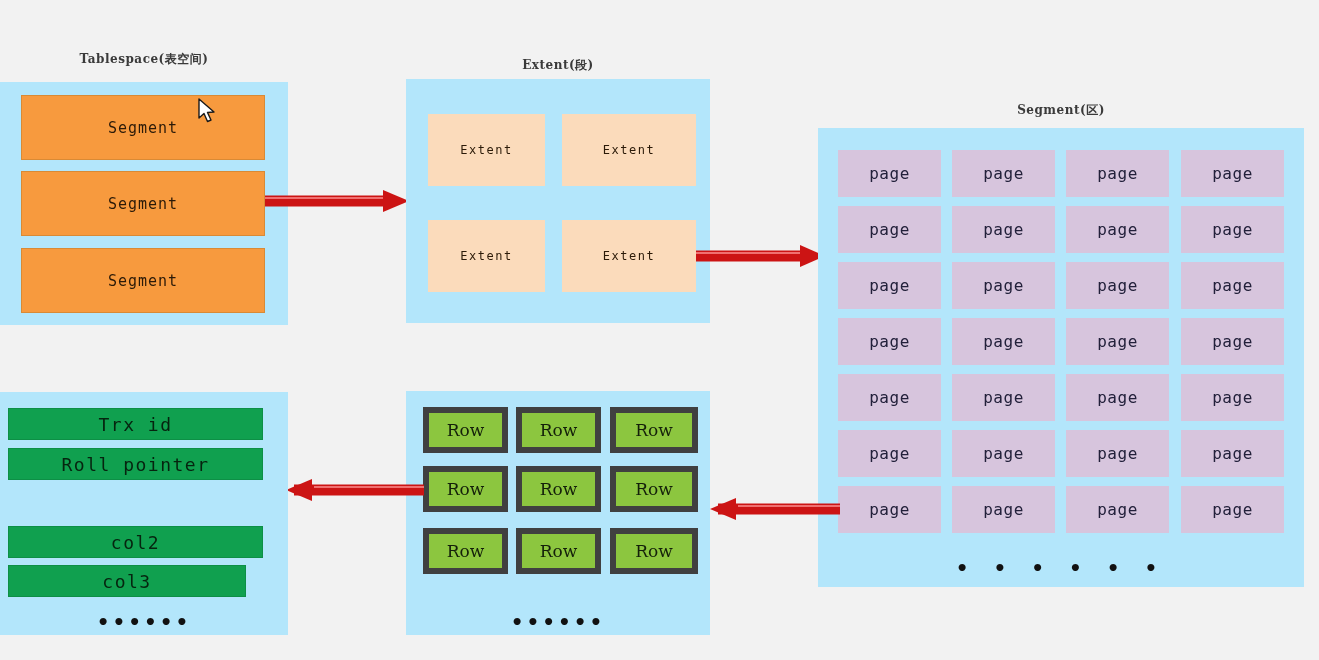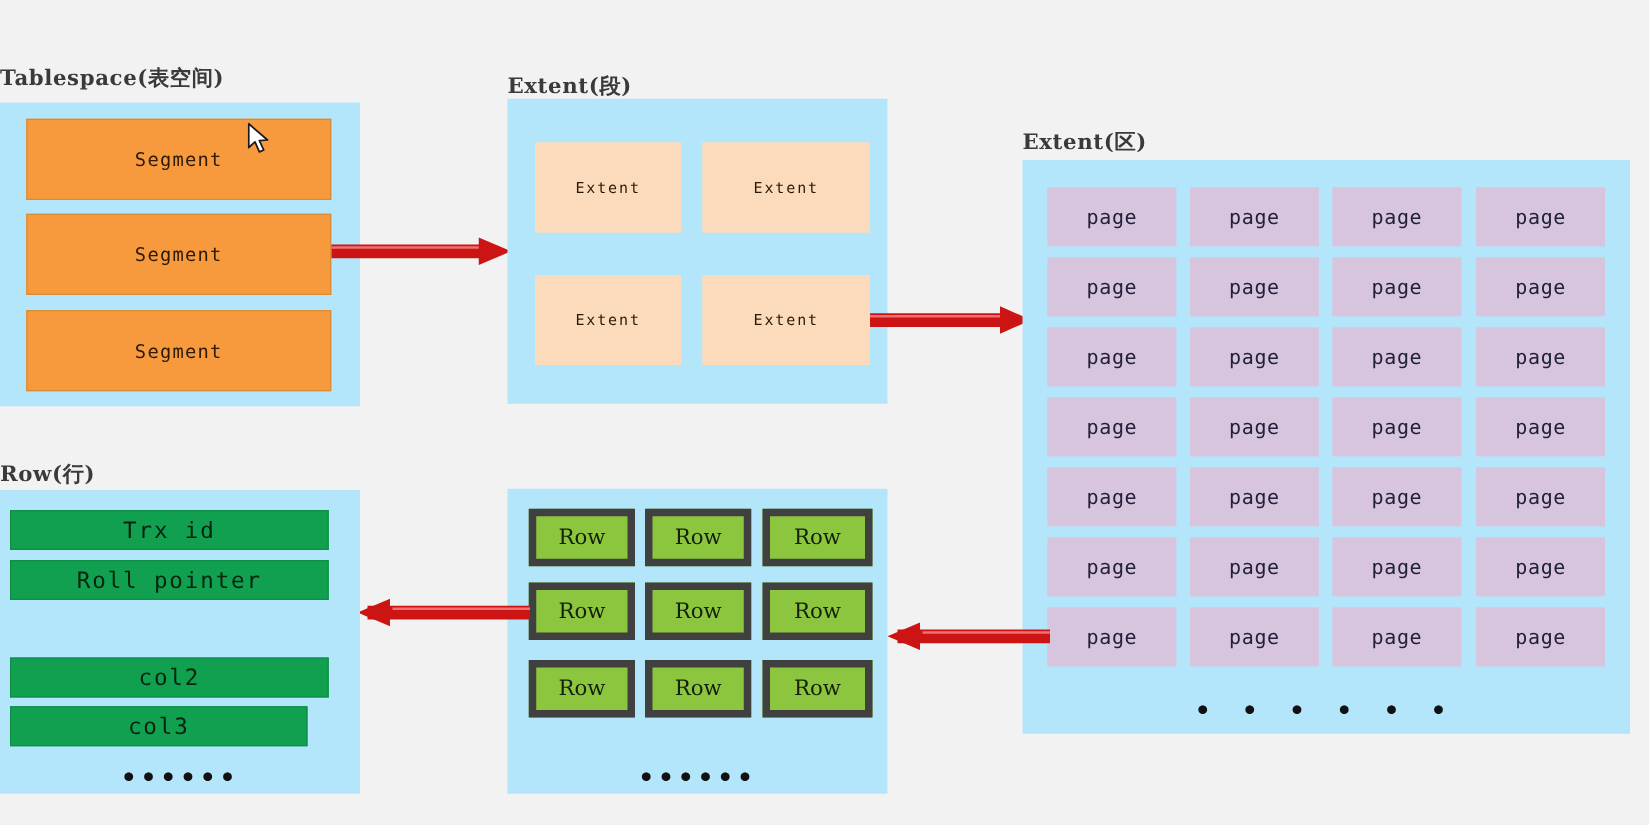--- a/index.html
+++ b/index.html
@@ -21,24 +21,25 @@
     width: 1319px;
     height: 660px;
     background: #f2f2f2;
   }
 
   
   .sec-title {
     position: absolute;
     font-family: "DejaVu Serif", serif;
     font-weight: 700;
-    font-size: 17px;
+    font-size: 12px;
     color: #3a3a3a;
     letter-spacing: 0.5px;
     white-space: nowrap;
+    text-align: center;
   }
 
   
   .panel {
     position: absolute;
     background: #b3e6fb;
     box-sizing: border-box;
   }
 
   
@@ -145,21 +146,21 @@
   <div class="cell cell-extent" style="left:562px; top:114px; width:134px; height:72px;">Extent</div>
   <div class="cell cell-extent" style="left:428px; top:220px; width:117px; height:72px;">Extent</div>
   <div class="cell cell-extent" style="left:562px; top:220px; width:134px; height:72px;">Extent</div>
 
   <svg class="arrow" style="left:696px; top:243px;" width="132" height="26" viewBox="0 0 132 26">
     <line x1="0" y1="13" x2="108" y2="13" stroke="#cc1414" stroke-width="11"></line>
     <line x1="0" y1="10" x2="108" y2="10" stroke="#f07070" stroke-width="2"></line>
     <polygon points="104,2 129,13 104,24" fill="#cc1414"></polygon>
   </svg>
 
-  <div class="sec-title" style="left:818px; top:102px; width:486px;">Extent(区)</div>
+  <div class="sec-title" style="left:818px; top:102px; width:486px;">Segment(区)</div>
 
   <div class="panel" style="left:818px; top:128px; width:486px; height:459px;"></div>
 
   <div class="cell cell-page" style="left:838px; top:150px; width:103px; height:47px;">page</div>
   <div class="cell cell-page" style="left:952px; top:150px; width:103px; height:47px;">page</div>
   <div class="cell cell-page" style="left:1066px; top:150px; width:103px; height:47px;">page</div>
   <div class="cell cell-page" style="left:1181px; top:150px; width:103px; height:47px;">page</div>
 
   <div class="cell cell-page" style="left:838px; top:206px; width:103px; height:47px;">page</div>
   <div class="cell cell-page" style="left:952px; top:206px; width:103px; height:47px;">page</div>
@@ -216,21 +217,20 @@
   <div class="cell cell-row-green" style="left:610px; top:528px; width:88px; height:46px;">Row</div>
 
   <div class="dots" style="left:406px; top:610px; width:304px; height:24px;">••••••</div>
 
   <svg class="arrow" style="left:286px; top:477px;" width="138" height="26" viewBox="0 0 138 26">
     <line x1="8" y1="13" x2="138" y2="13" stroke="#cc1414" stroke-width="11"></line>
     <line x1="28" y1="10" x2="138" y2="10" stroke="#f07070" stroke-width="2"></line>
     <polygon points="26,2 0,13 26,24" fill="#cc1414"></polygon>
   </svg>
 
-  <div class="sec-title" style="left:0px; top:368px; width:288px;">Row(行)</div>
 
   <div class="panel" style="left:0px; top:392px; width:288px; height:243px;"></div>
 
   <div class="cell cell-field" style="left:8px; top:448px; width:255px; height:32px;">Roll pointer</div>
   <div class="cell cell-field" style="left:8px; top:408px; width:255px; height:32px;">Trx id</div>
   <div class="cell cell-field" style="left:8px; top:526px; width:255px; height:32px;">col2</div>
   <div class="cell cell-field" style="left:8px; top:565px; width:238px; height:32px;">col3</div>
 
   <div class="dots" style="left:0px; top:610px; width:288px; height:24px;">••••••</div>
 

